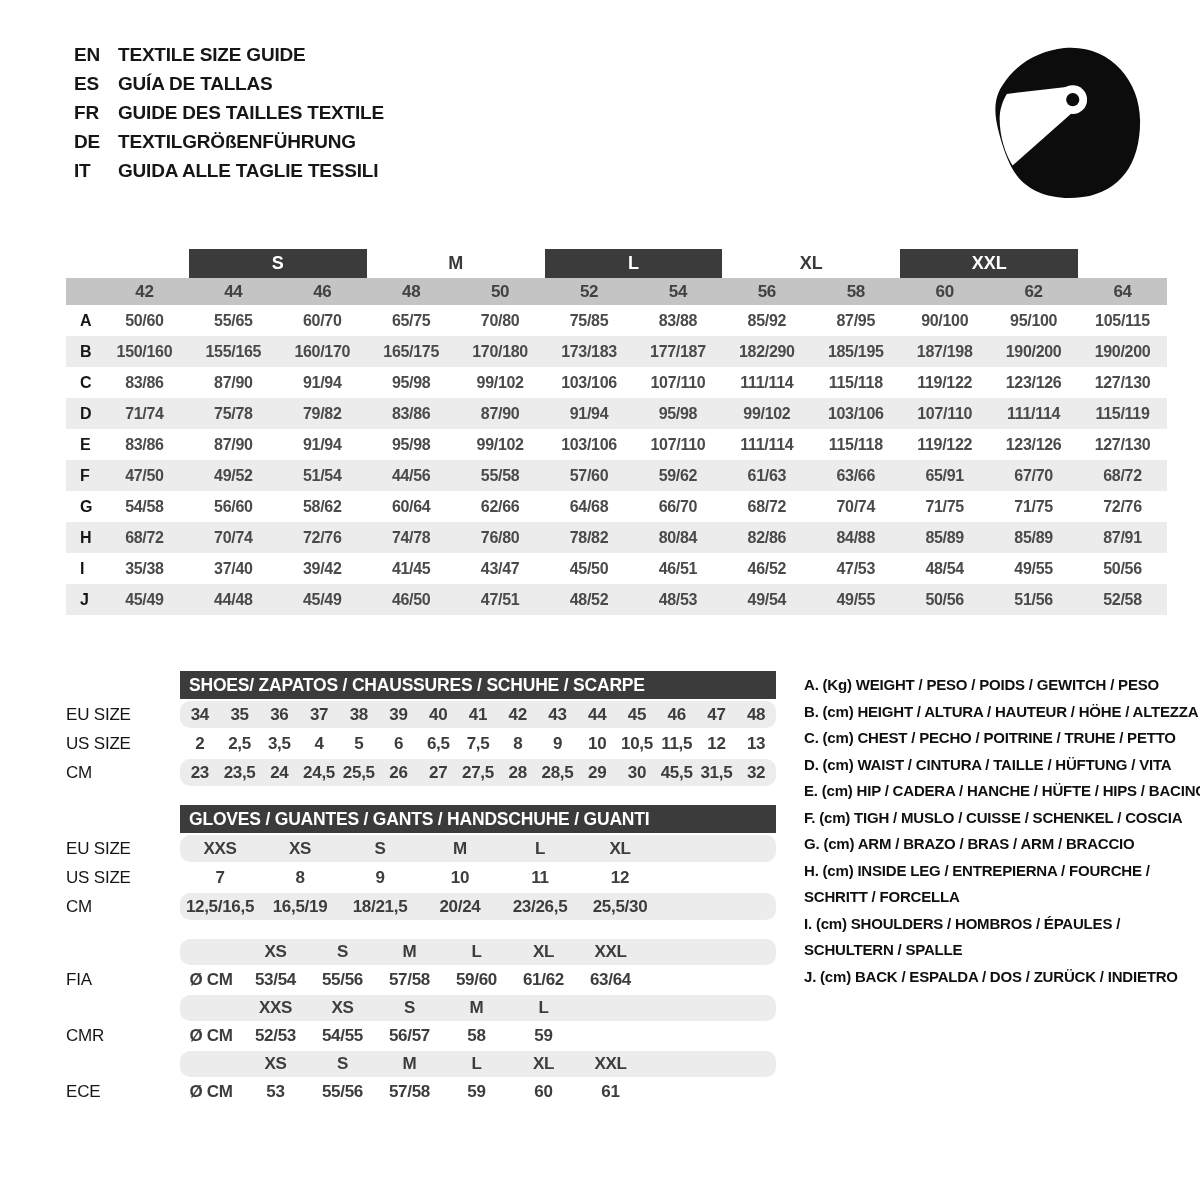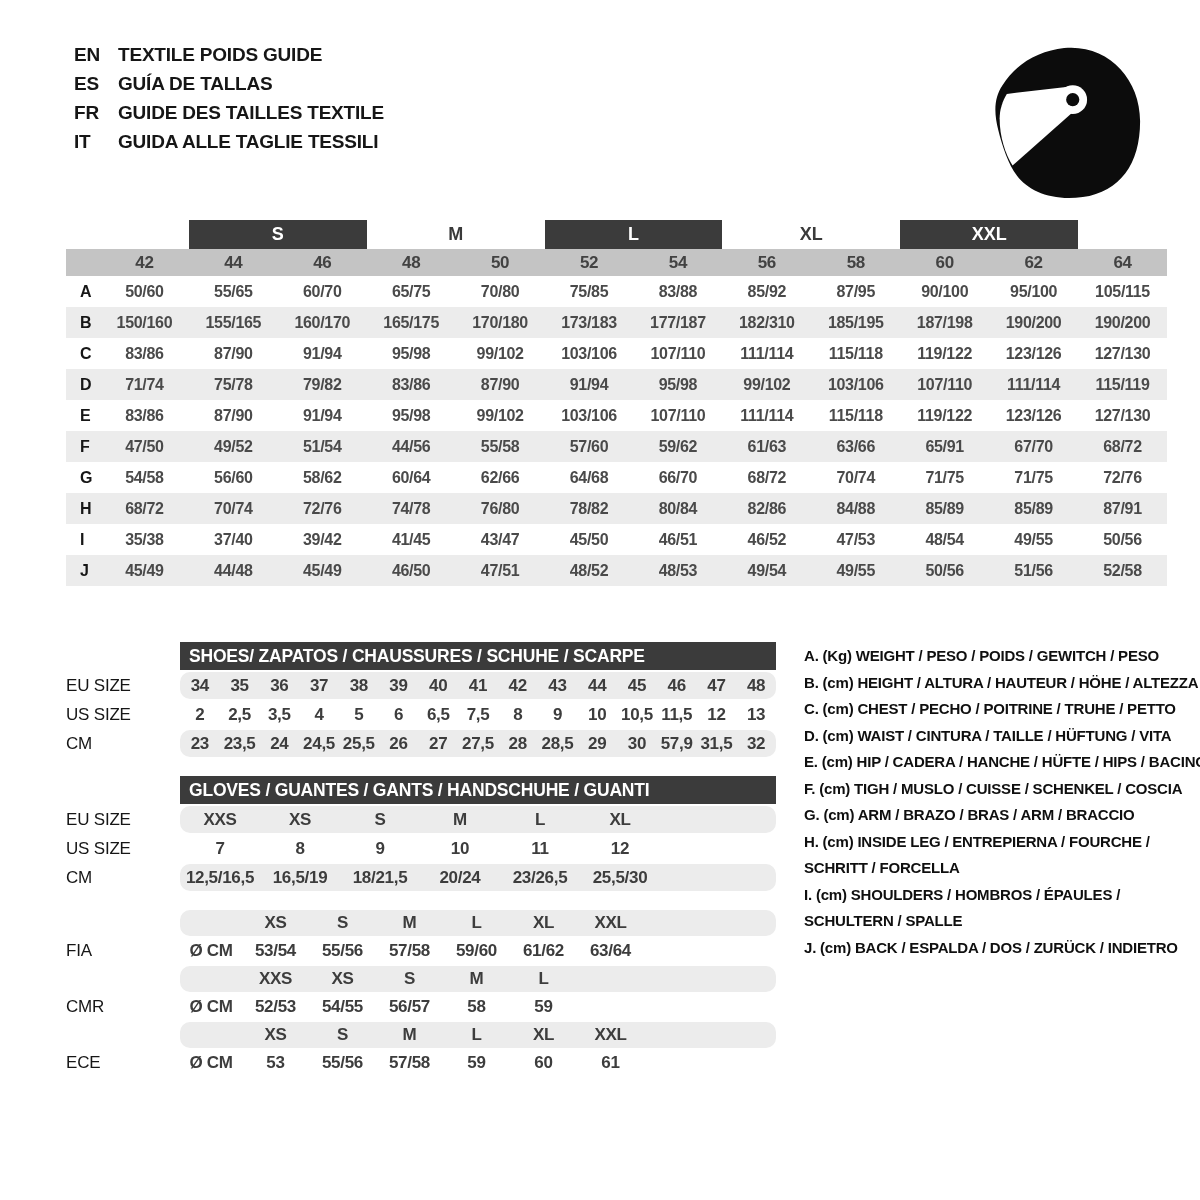--- a/index.html
+++ b/index.html
@@ -59,29 +59,33 @@
                    line-height:26.5px;letter-spacing:-0.2px;white-space:nowrap;}
 </style>
 </head>
 <body>
 
 <div class="page">
 
   <div class="langs" id="langs">
       <div class="lang-row">
         <div class="lang-code">EN</div>
-        <div class="lang-title">TEXTILE POIDS GUIDE</div>
+        <div class="lang-title">TEXTILE SIZE GUIDE</div>
       </div>
       <div class="lang-row">
         <div class="lang-code">ES</div>
         <div class="lang-title">GUÍA DE TALLAS</div>
       </div>
       <div class="lang-row">
         <div class="lang-code">FR</div>
         <div class="lang-title">GUIDE DES TAILLES TEXTILE</div>
+      </div>
+      <div class="lang-row">
+        <div class="lang-code">DE</div>
+        <div class="lang-title">TEXTILGRÖßENFÜHRUNG</div>
       </div>
       <div class="lang-row">
         <div class="lang-code">IT</div>
         <div class="lang-title">GUIDA ALLE TAGLIE TESSILI</div>
       </div>
     </div>
 
   <div class="helmet-logo">
     <svg viewBox="0 0 120 120">
       <path d="M58 7 C 88 4 111 28 111 58 C 111 88 97 107 71 111 C 50 114 33 107 25 96
@@ -134,21 +138,21 @@
         </div>
         <div class="mt-grid mt-row stripe">
           <div class="mt-letter">B</div>
           <div class="mt-cell">150/160</div>
           <div class="mt-cell">155/165</div>
           <div class="mt-cell">160/170</div>
           <div class="mt-cell">165/175</div>
           <div class="mt-cell">170/180</div>
           <div class="mt-cell">173/183</div>
           <div class="mt-cell">177/187</div>
-          <div class="mt-cell">182/310</div>
+          <div class="mt-cell">182/290</div>
           <div class="mt-cell">185/195</div>
           <div class="mt-cell">187/198</div>
           <div class="mt-cell">190/200</div>
           <div class="mt-cell">190/200</div>
         </div>
         <div class="mt-grid mt-row">
           <div class="mt-letter">C</div>
           <div class="mt-cell">83/86</div>
           <div class="mt-cell">87/90</div>
           <div class="mt-cell">91/94</div>
@@ -327,21 +331,21 @@
                 <div class="c">24</div>
                 <div class="c">24,5</div>
                 <div class="c">25,5</div>
                 <div class="c">26</div>
                 <div class="c">27</div>
                 <div class="c">27,5</div>
                 <div class="c">28</div>
                 <div class="c">28,5</div>
                 <div class="c">29</div>
                 <div class="c">30</div>
-                <div class="c">57,9</div>
+                <div class="c">45,5</div>
                 <div class="c">31,5</div>
                 <div class="c">32</div>
               </div>
             </div>
           </div>
       </div>
 
       <div class="sec gloves-sec">
         <div class="sec-row">
           <div class="side-label"></div>

